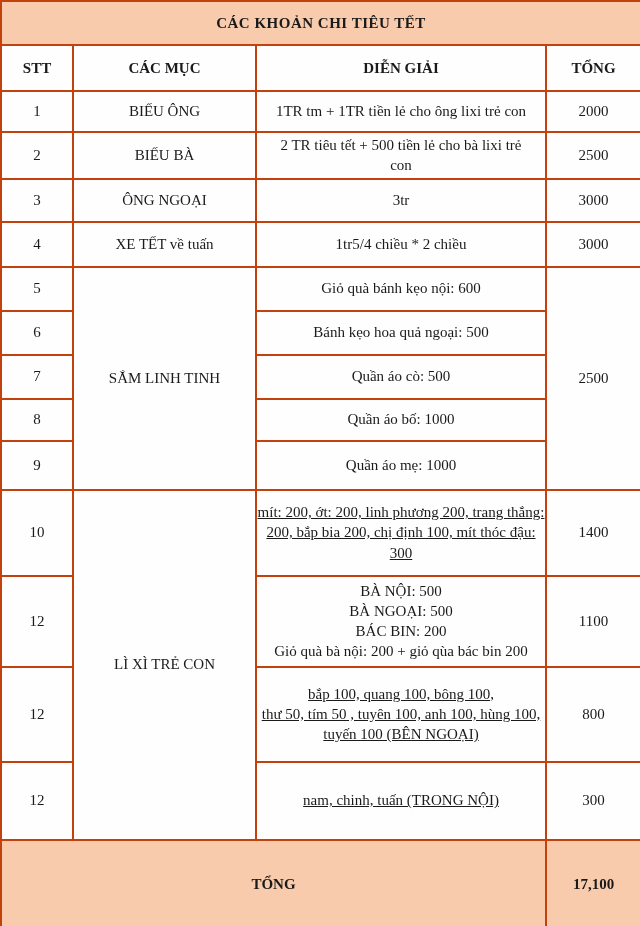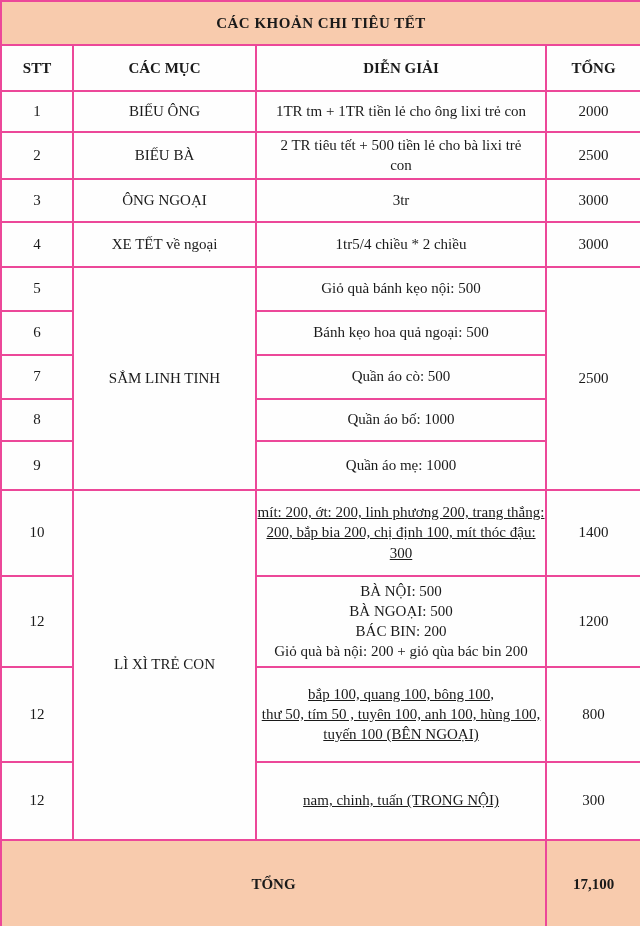--- a/index.html
+++ b/index.html
@@ -11,21 +11,21 @@
   table.tet {
     width: 640px;
     height: 926px;
     table-layout: fixed;
     border-collapse: collapse;
     font-family: "Liberation Serif", "DejaVu Serif", serif;
     color: #1a1a1a;
     background: #fefefe;
   }
   table.tet td, table.tet th {
-    border: 2px solid #ec4899;
+    border: 2px solid #c2410c;
     text-align: center;
     vertical-align: middle;
     padding: 2px 0;
     font-size: 15px;
     line-height: 1.35;
     overflow: hidden;
   }
   .title-cell {
     background: #f8cbad;
     font-weight: bold;
@@ -85,29 +85,29 @@
 
   <tr style="height:43px">
     <td>3</td>
     <td>ÔNG NGOẠI</td>
     <td>3tr</td>
     <td>3000</td>
   </tr>
 
   <tr style="height:45px">
     <td>4</td>
-    <td>XE TẾT về ngoại</td>
+    <td>XE TẾT về tuấn</td>
     <td>1tr5/4 chiều * 2 chiều</td>
     <td>3000</td>
   </tr>
 
   <tr style="height:44px">
     <td>5</td>
     <td rowspan="5">SẮM LINH TINH</td>
-    <td>Giỏ quà bánh kẹo nội: 500</td>
+    <td>Giỏ quà bánh kẹo nội: 600</td>
     <td rowspan="5">2500</td>
   </tr>
   <tr style="height:44px">
     <td>6</td>
     <td>Bánh kẹo hoa quả ngoại: 500</td>
   </tr>
   <tr style="height:44px">
     <td>7</td>
     <td>Quần áo cò: 500</td>
   </tr>
@@ -125,21 +125,21 @@
     <td rowspan="4">LÌ XÌ TRẺ CON</td>
     <td class="left">mít: 200, ớt: 200, linh phương 200, trang thắng: 200, bắp bia 200, chị định 100, mít thóc đậu: 300</td>
     <td>1400</td>
   </tr>
   <tr style="height:91px">
     <td>12</td>
     <td class="pre">BÀ NỘI: 500
 BÀ NGOẠI: 500
 BÁC BIN: 200
 Giỏ quà bà nội: 200 + giỏ qùa bác bin 200</td>
-    <td>1200</td>
+    <td>1100</td>
   </tr>
   <tr style="height:95px">
     <td>12</td>
     <td class="left pre">bắp 100, quang 100, bông 100,
 thư 50, tím 50 , tuyên 100, anh 100, hùng 100, tuyến 100 (BÊN NGOẠI)</td>
     <td>800</td>
   </tr>
   <tr style="height:78px">
     <td>12</td>
     <td class="left">nam, chinh, tuấn (TRONG NỘI)</td>

